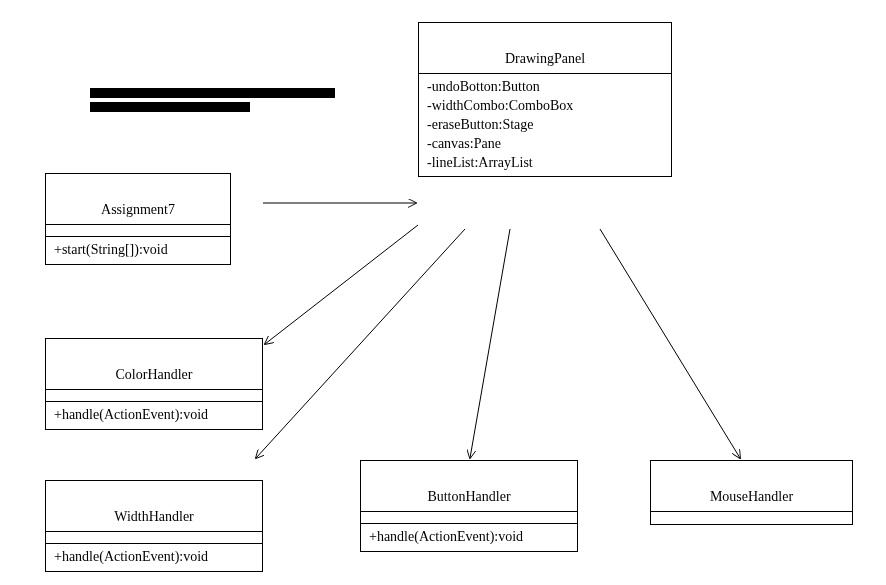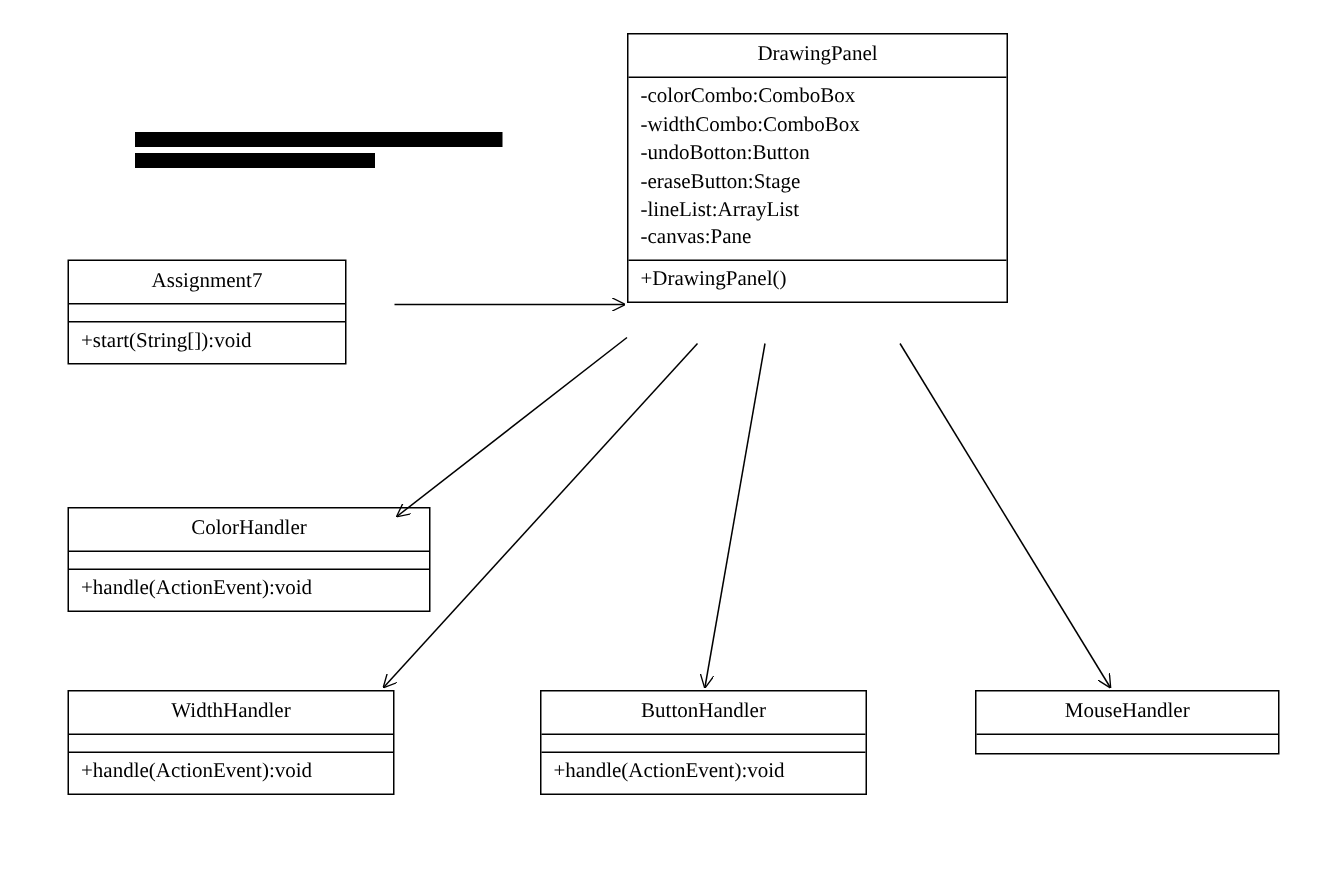--- a/index.html
+++ b/index.html
@@ -21,20 +21,21 @@
   }
   .uml-section {
     border-bottom: 1px solid #000;
     padding: 4px 8px;
     min-height: 12px;
   }
   .uml-section:last-child { border-bottom: none; }
   .uml-name {
     text-align: center;
     padding: 6px 8px;
+    margin-top: 22px;
   }
   .uml-empty { height: 12px; }
   .redacted {
     position: absolute;
     background: #000;
     height: 10px;
   }
   svg.connectors {
     position: absolute;
     left: 0; top: 0;
@@ -45,49 +46,45 @@
 </style>
 </head>
 <body>
 
 <div class="redacted" style="left:90px; top:88px; width:245px;"></div>
 <div class="redacted" style="left:90px; top:102px; width:160px;"></div>
 
 <div class="uml-class" style="left:418px; top:22px; width:254px;">
   <div class="uml-section uml-name">DrawingPanel</div>
   <div class="uml-section">
-    <div class="attr-line">-colorCombo:ComboBox</div>
+    <div class="attr-line">-undoBotton:Button</div>
     <div class="attr-line">-widthCombo:ComboBox</div>
-    <div class="attr-line">-undoBotton:Button</div>
     <div class="attr-line">-eraseButton:Stage</div>
+    <div class="attr-line">-canvas:Pane</div>
     <div class="attr-line">-lineList:ArrayList</div>
-    <div class="attr-line">-canvas:Pane</div>
-  </div>
-  <div class="uml-section">
-    <div class="attr-line">+DrawingPanel()</div>
   </div>
 </div>
 
 <div class="uml-class" style="left:45px; top:173px; width:186px;">
   <div class="uml-section uml-name">Assignment7</div>
   <div class="uml-section uml-empty"></div>
   <div class="uml-section">
     <div class="attr-line">+start(String[]):void</div>
   </div>
 </div>
 
-<div class="uml-class" style="left:45px; top:338px; width:242px;">
+<div class="uml-class" style="left:45px; top:338px; width:218px;">
   <div class="uml-section uml-name">ColorHandler</div>
   <div class="uml-section uml-empty"></div>
   <div class="uml-section">
     <div class="attr-line">+handle(ActionEvent):void</div>
   </div>
 </div>
 
-<div class="uml-class" style="left:45px; top:460px; width:218px;">
+<div class="uml-class" style="left:45px; top:480px; width:218px;">
   <div class="uml-section uml-name">WidthHandler</div>
   <div class="uml-section uml-empty"></div>
   <div class="uml-section">
     <div class="attr-line">+handle(ActionEvent):void</div>
   </div>
 </div>
 
 <div class="uml-class" style="left:360px; top:460px; width:218px;">
   <div class="uml-section uml-name">ButtonHandler</div>
   <div class="uml-section uml-empty"></div>

